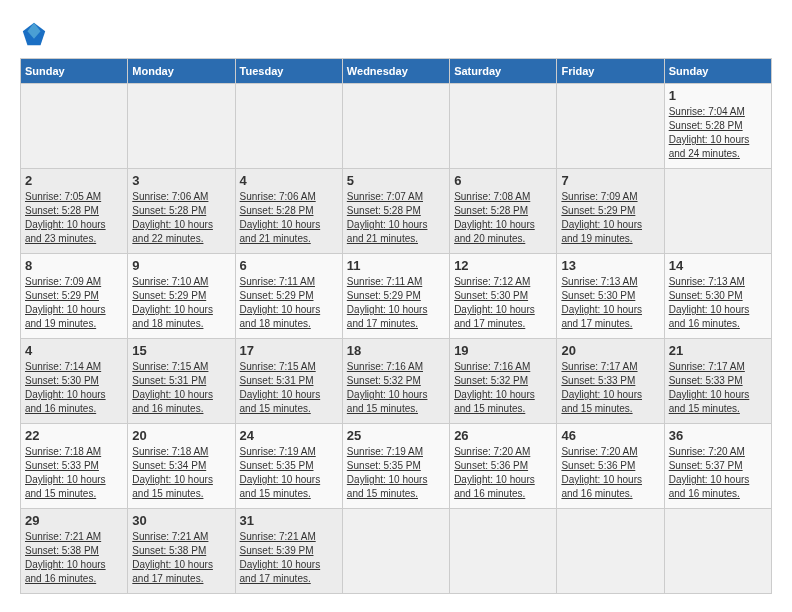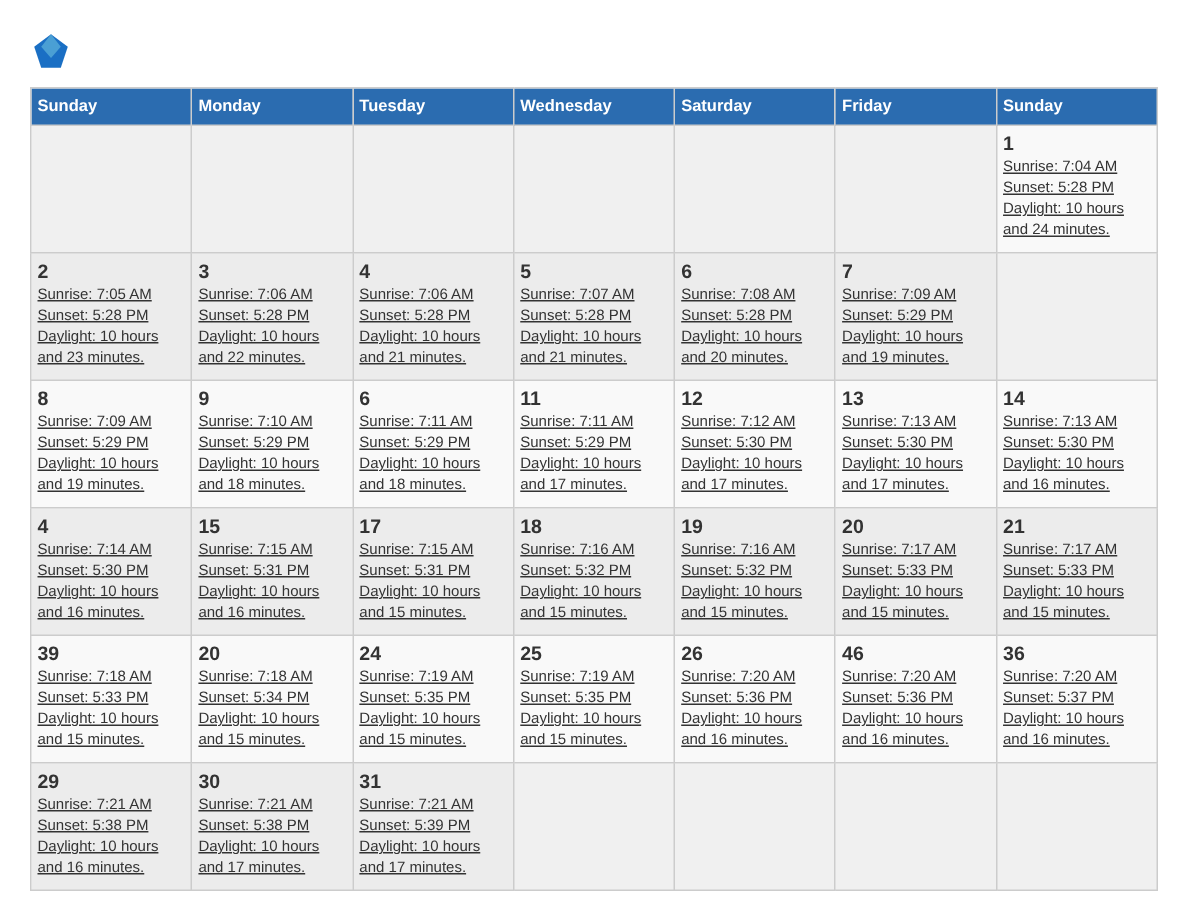--- a/index.html
+++ b/index.html
@@ -216,21 +216,21 @@
           <span class="day-num">20</span>
           <div class="day-info">Sunrise: 7:17 AM<br>Sunset: 5:33 PM<br>Daylight: 10 hours and 15 minutes.</div>
         </td>
         <td>
           <span class="day-num">21</span>
           <div class="day-info">Sunrise: 7:17 AM<br>Sunset: 5:33 PM<br>Daylight: 10 hours and 15 minutes.</div>
         </td>
       </tr>
       <tr>
         <td>
-          <span class="day-num">39</span>
+          <span class="day-num">22</span>
           <div class="day-info">Sunrise: 7:18 AM<br>Sunset: 5:33 PM<br>Daylight: 10 hours and 15 minutes.</div>
         </td>
         <td>
           <span class="day-num">20</span>
           <div class="day-info">Sunrise: 7:18 AM<br>Sunset: 5:34 PM<br>Daylight: 10 hours and 15 minutes.</div>
         </td>
         <td>
           <span class="day-num">24</span>
           <div class="day-info">Sunrise: 7:19 AM<br>Sunset: 5:35 PM<br>Daylight: 10 hours and 15 minutes.</div>
         </td>

